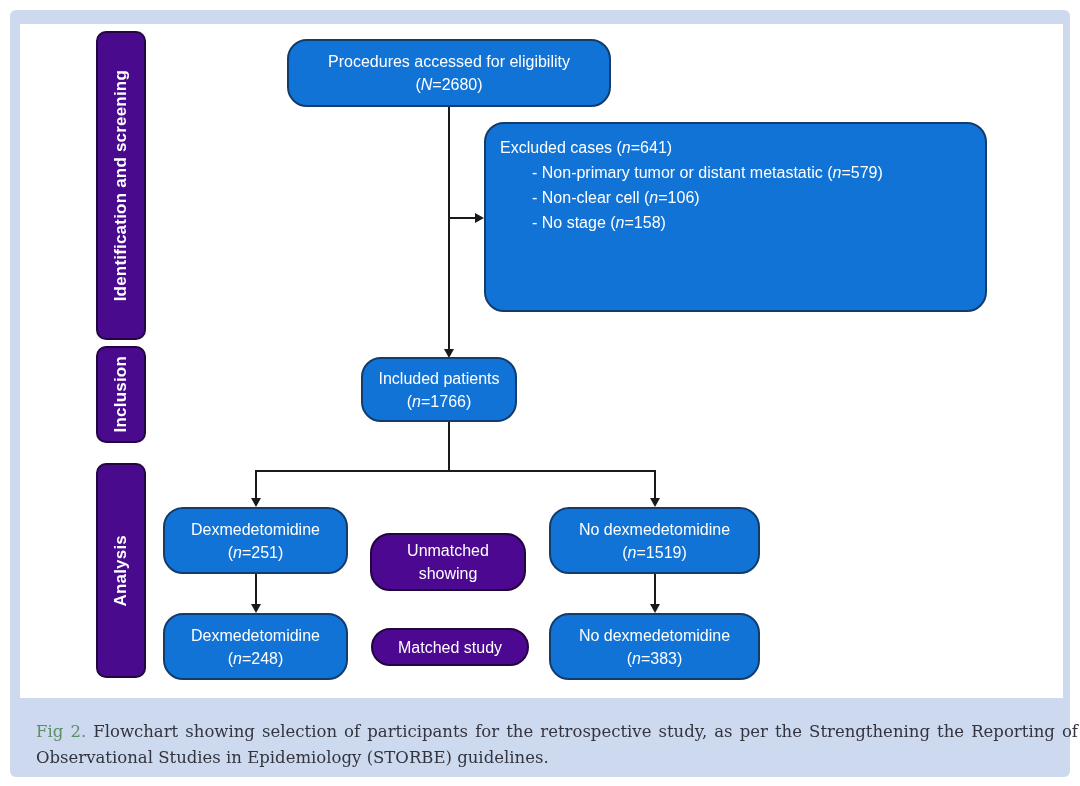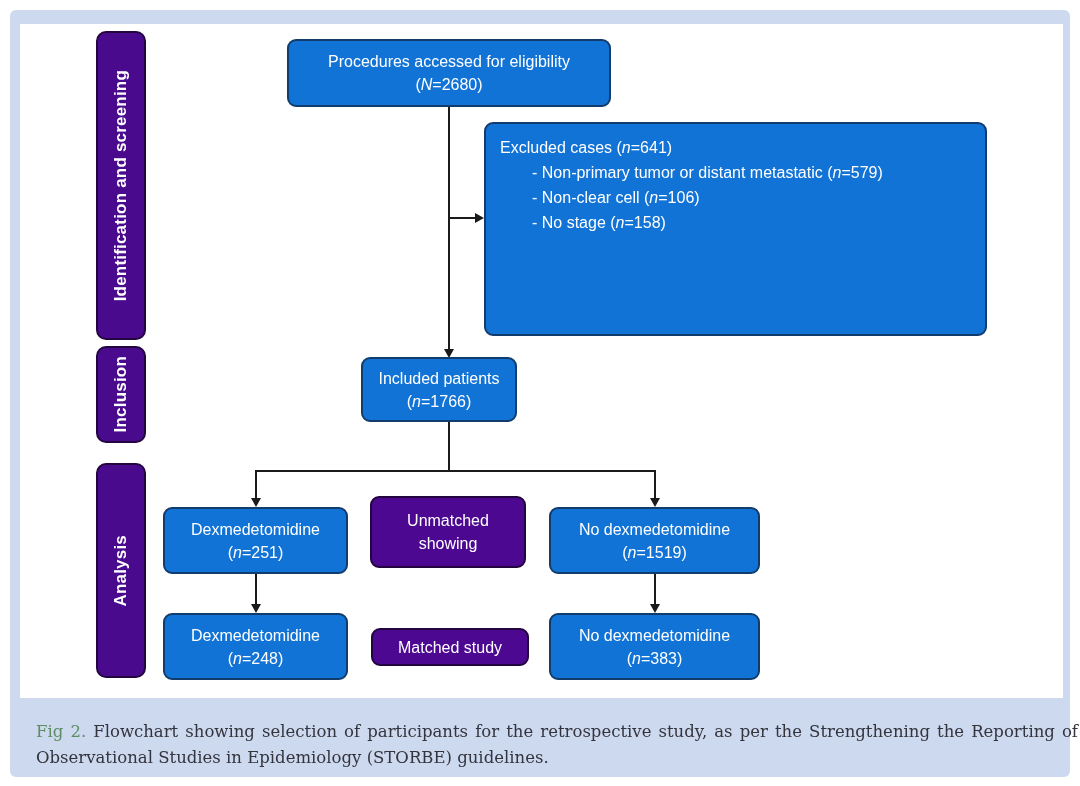--- a/index.html
+++ b/index.html
@@ -22,21 +22,21 @@
     display:flex;align-items:center;justify-content:center;box-sizing:border-box;
   }
   .stage-box span{
     writing-mode:vertical-rl;transform:rotate(180deg);
     color:#ffffff;font-weight:bold;font-size:17px;letter-spacing:.2px;
     white-space:nowrap;
   }
   
   .flow-box{
     position:absolute;background:var(--blue,#1273d6);
-    border:2px solid var(--blue-border,#123c6b);border-radius:9px;
+    border:2px solid var(--blue-border,#123c6b);border-radius:20px;
     color:#ffffff;font-size:16px;line-height:23px;
     display:flex;flex-direction:column;align-items:center;justify-content:center;
     text-align:center;box-sizing:border-box;
   }
   .flow-box.purple{
     background:var(--purple2,#4c0890);border-color:var(--purple-border,#23053f);
   }
   .flow-box.left-align{
     align-items:flex-start;text-align:left;justify-content:flex-start;
     padding:11px 12px 8px 14px;line-height:25px;
@@ -97,40 +97,40 @@
   <div class="line v-line" style="left:255px;top:574px;height:31px;"></div>
   <div class="arrow-down" style="left:251px;top:604px;"></div>
   <div class="line v-line" style="left:654px;top:574px;height:31px;"></div>
   <div class="arrow-down" style="left:650px;top:604px;"></div>
 
   <div class="flow-box" style="left:287px;top:39px;width:324px;height:68px;">
     <div class="fmt">Procedures accessed for eligibility</div>
     <div class="fmt">(<i>N</i>=2680)</div>
   </div>
 
-  <div class="flow-box left-align" style="left:484px;top:122px;width:503px;height:214px;">
+  <div class="flow-box left-align" style="left:484px;top:122px;width:503px;height:190px;">
     <div class="fmt">Excluded cases (<i>n</i>=641)</div>
     <div id="excluded-items">
         <div class="ex-item fmt">- Non-primary tumor or distant metastatic (<i>n</i>=579)</div>
         <div class="ex-item fmt">- Non-clear cell (<i>n</i>=106)</div>
         <div class="ex-item fmt">- No stage (<i>n</i>=158)</div>
       </div>
   </div>
 
   <div class="flow-box" style="left:361px;top:357px;width:156px;height:65px;">
     <div class="fmt">Included patients</div>
     <div class="fmt">(<i>n</i>=1766)</div>
   </div>
 
   <div class="flow-box" style="left:163px;top:507px;width:185px;height:67px;">
     <div class="fmt">Dexmedetomidine</div>
     <div class="fmt">(<i>n</i>=251)</div>
   </div>
 
-  <div class="flow-box purple" style="left:370px;top:496px;width:156px;height:72px;">
+  <div class="flow-box purple" style="left:370px;top:533px;width:156px;height:58px;">
     <div>Unmatched</div>
     <div>showing</div>
   </div>
 
   <div class="flow-box" style="left:549px;top:507px;width:211px;height:67px;">
     <div class="fmt">No dexmedetomidine</div>
     <div class="fmt">(<i>n</i>=1519)</div>
   </div>
 
   <div class="flow-box" style="left:163px;top:613px;width:185px;height:67px;">

